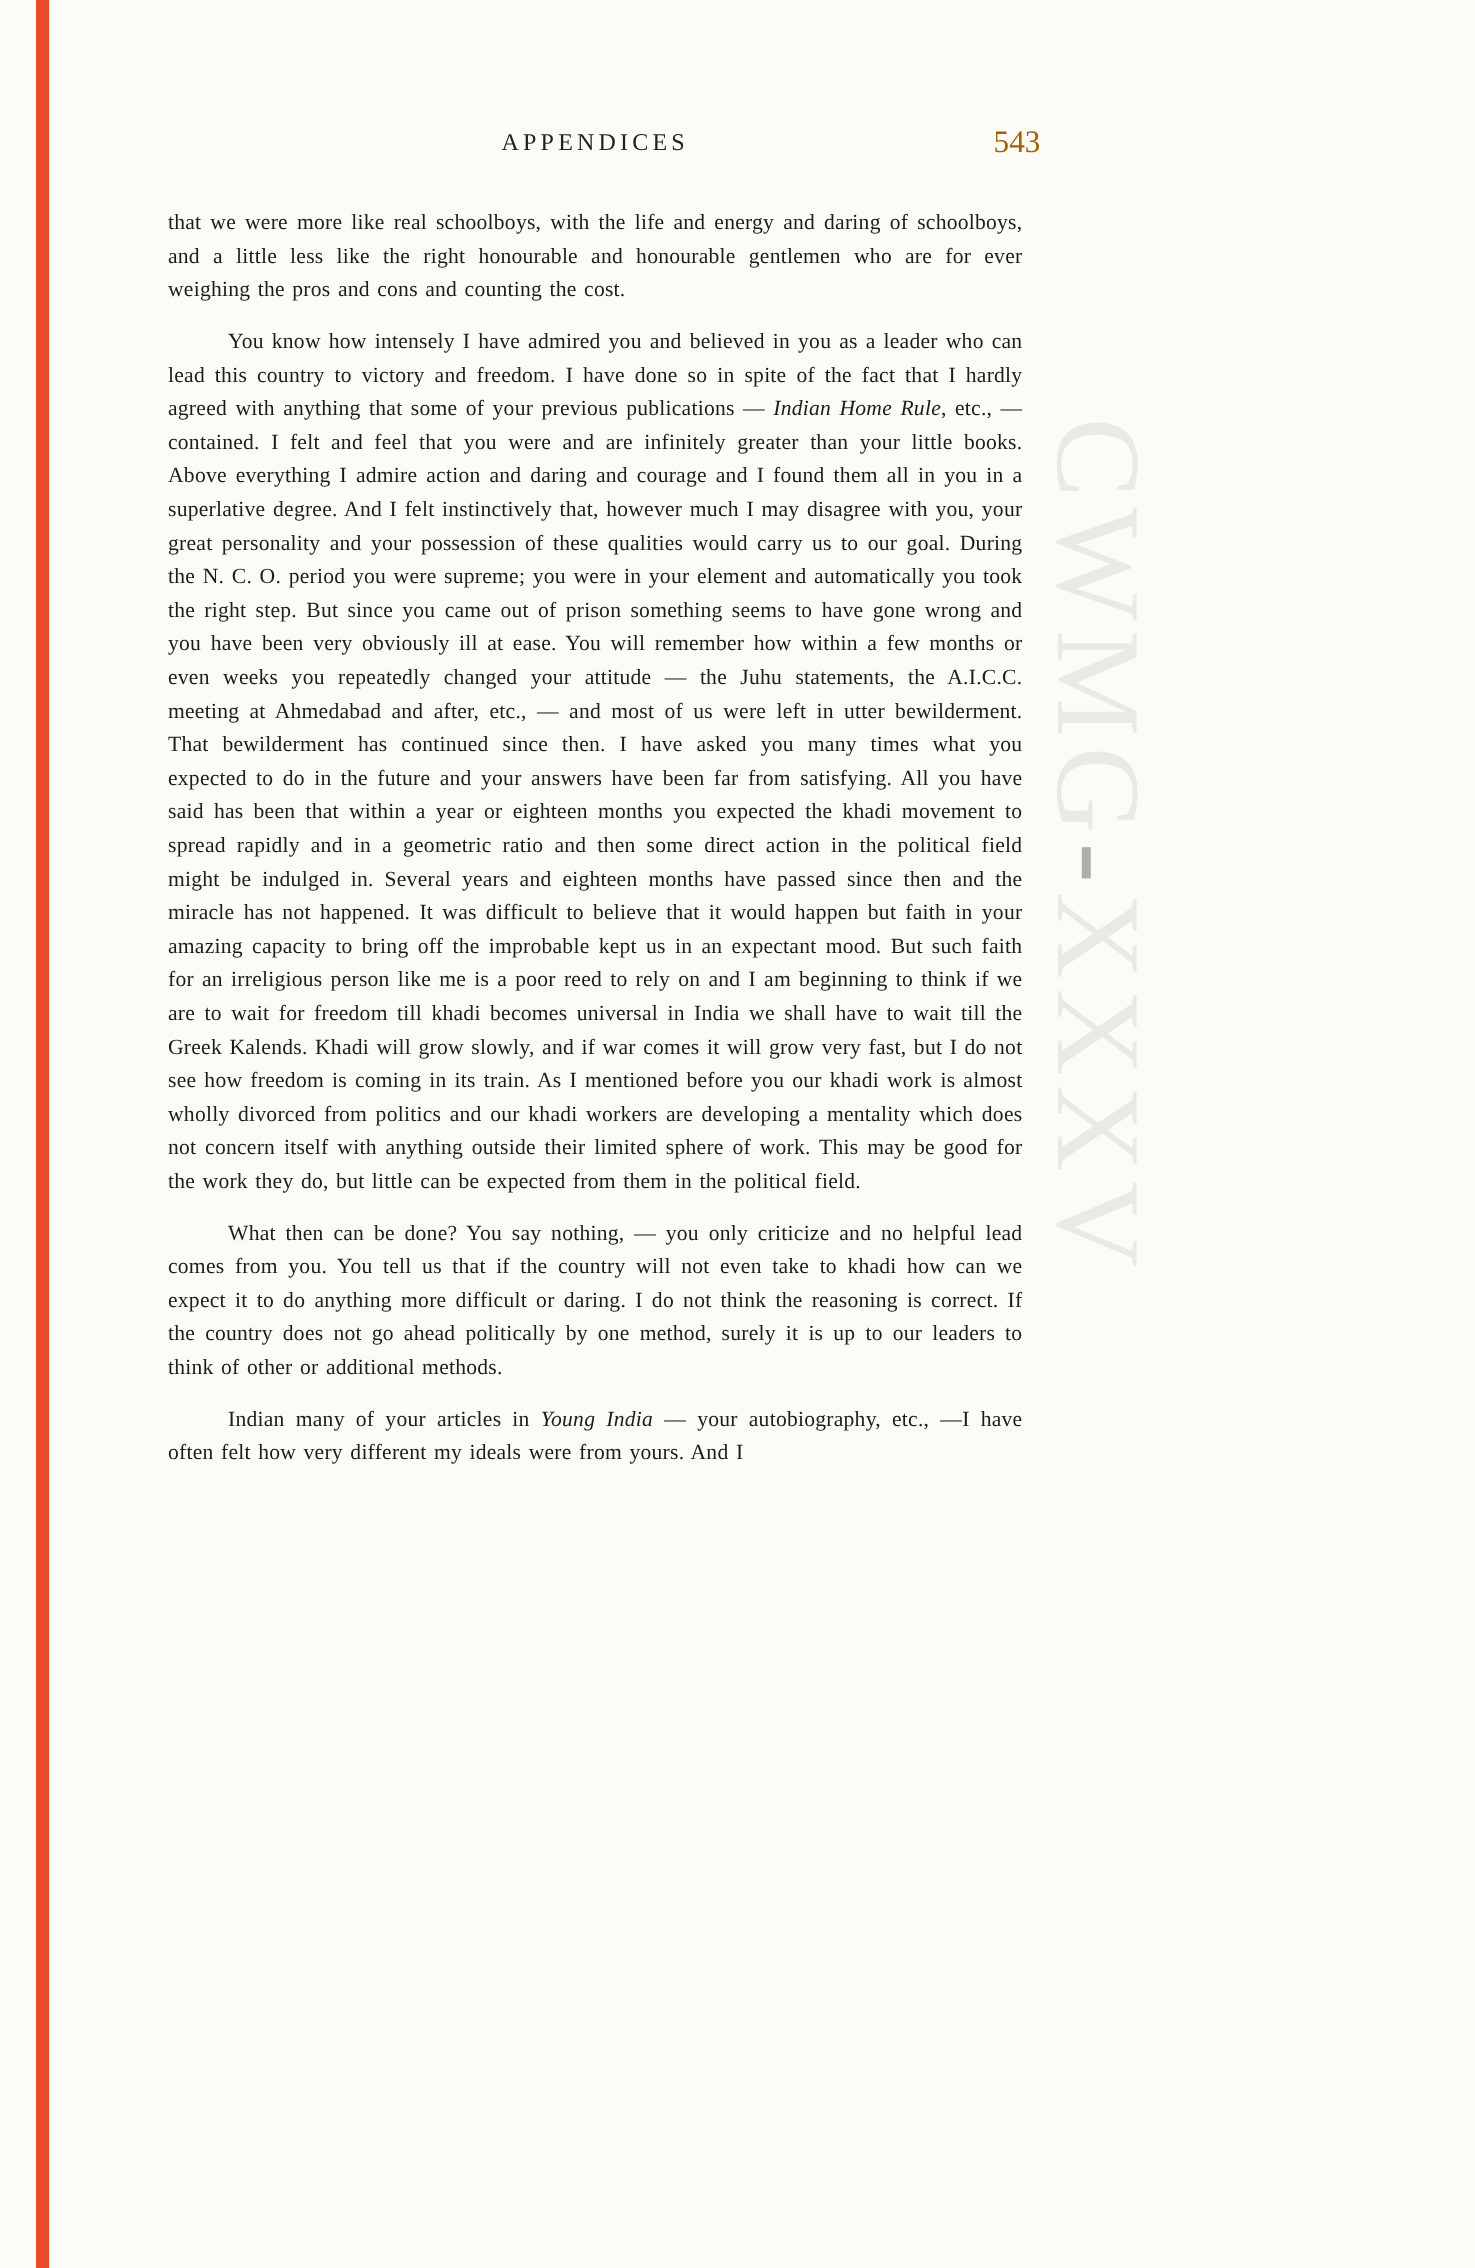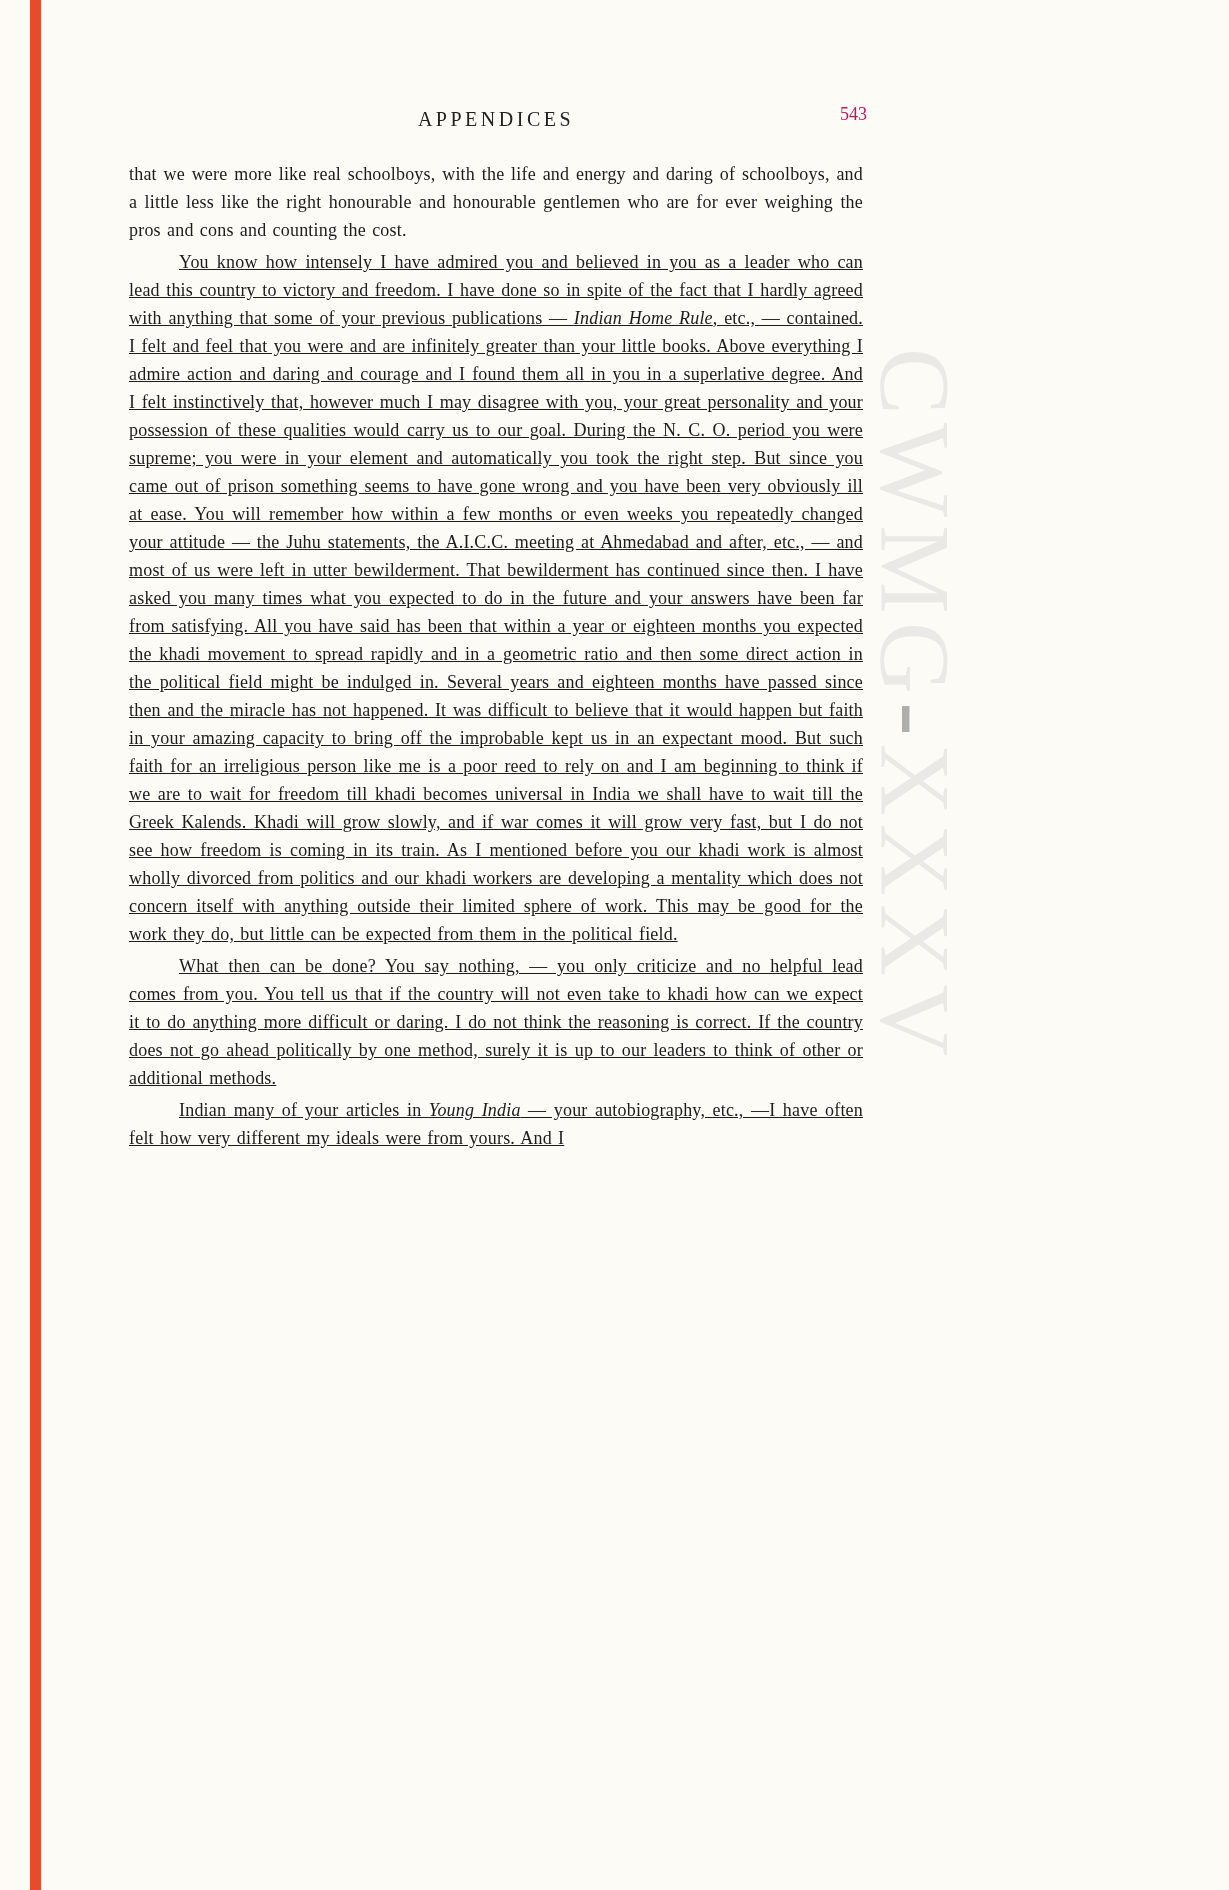--- a/index.html
+++ b/index.html
@@ -55,42 +55,41 @@
     right: 0;
     text-align: center;
     font-size: 20px;
     letter-spacing: 3.5px;
     color: #222;
   }
   .page-number {
     position: absolute;
     right: 0;
     top: -4px;
-    font-size: 18px;
-    color: #be185d;
+    font-size: 26px;
+    color: #a16207;
   }
   .page-body {
     position: absolute;
     top: 156px;
     left: 125px;
     width: 742px;
     font-size: 18px;
     line-height: 28px;
     text-align: justify;
     text-justify: inter-word;
     word-spacing: 1.5px;
     letter-spacing: 0.2px;
   }
   .page-body p {
-    margin: 4px;
+    margin: 15px;
     text-indent: 0;
   }
   .page-body p.indent {
     text-indent: 50px;
-    text-decoration: underline;
   }
   .italic {
     font-style: italic;
   }
 </style>
 </head>
 <body>
 
 <div class="page">
 

